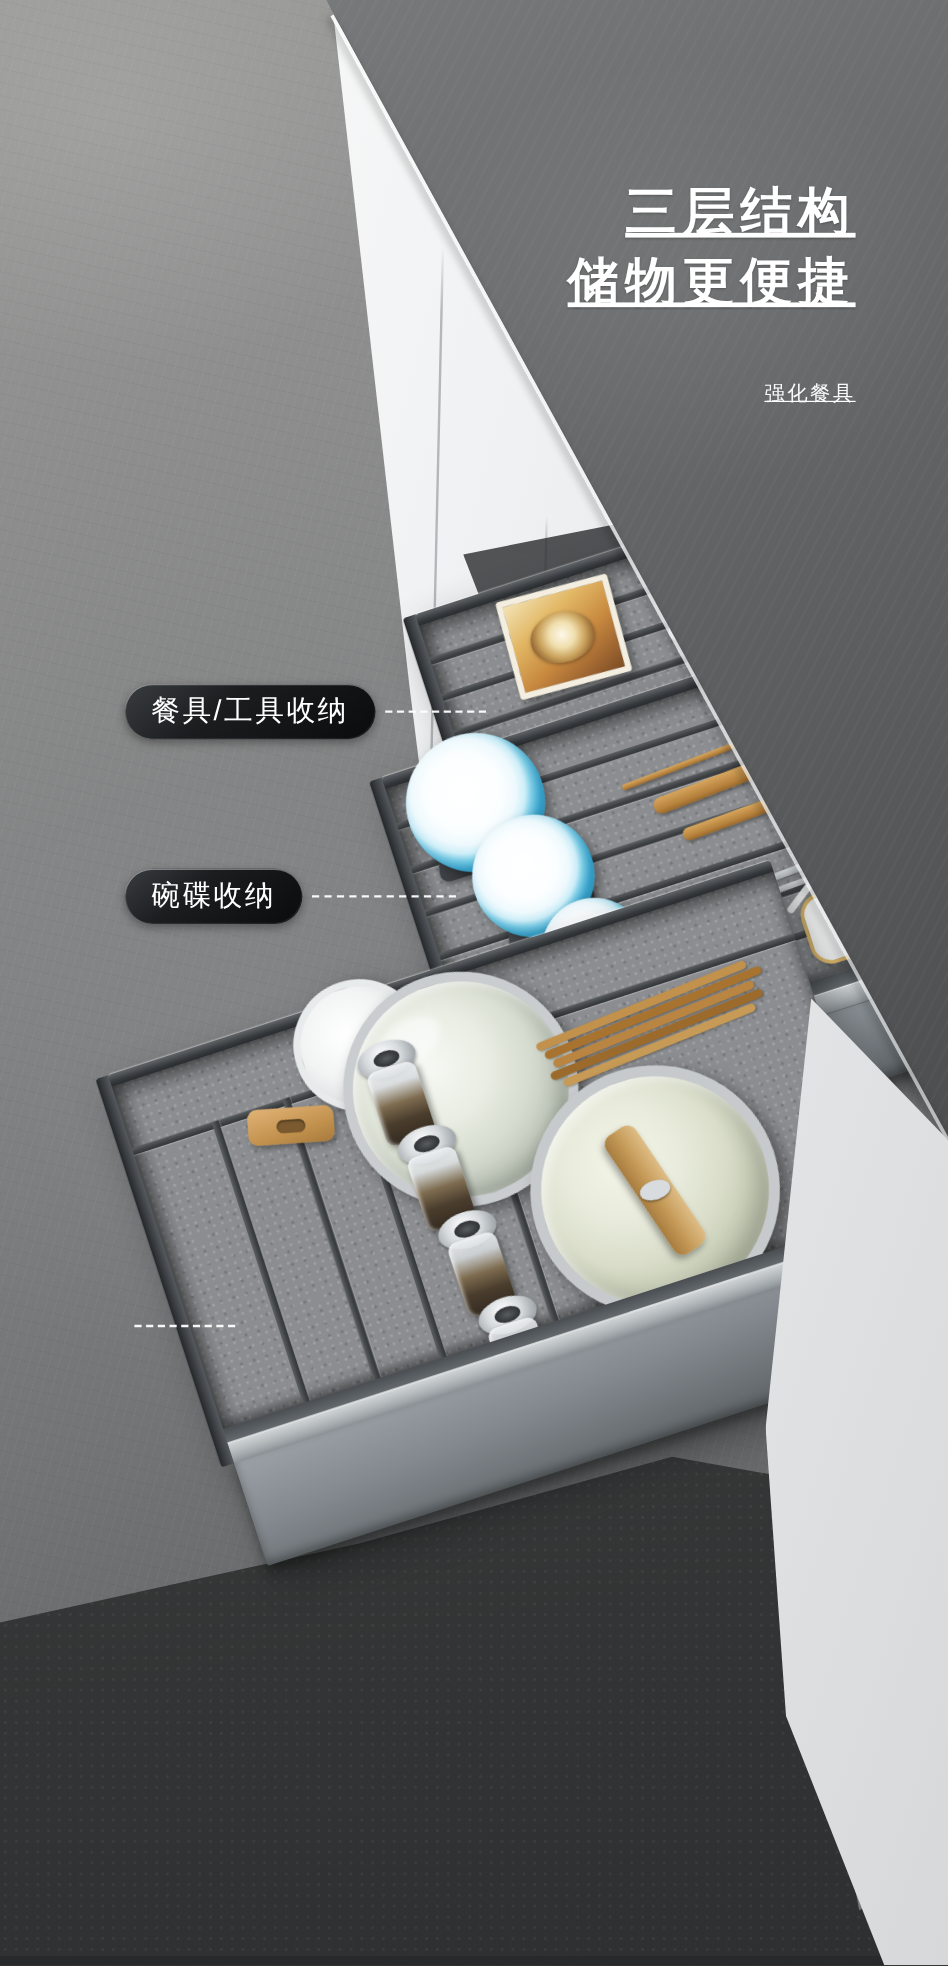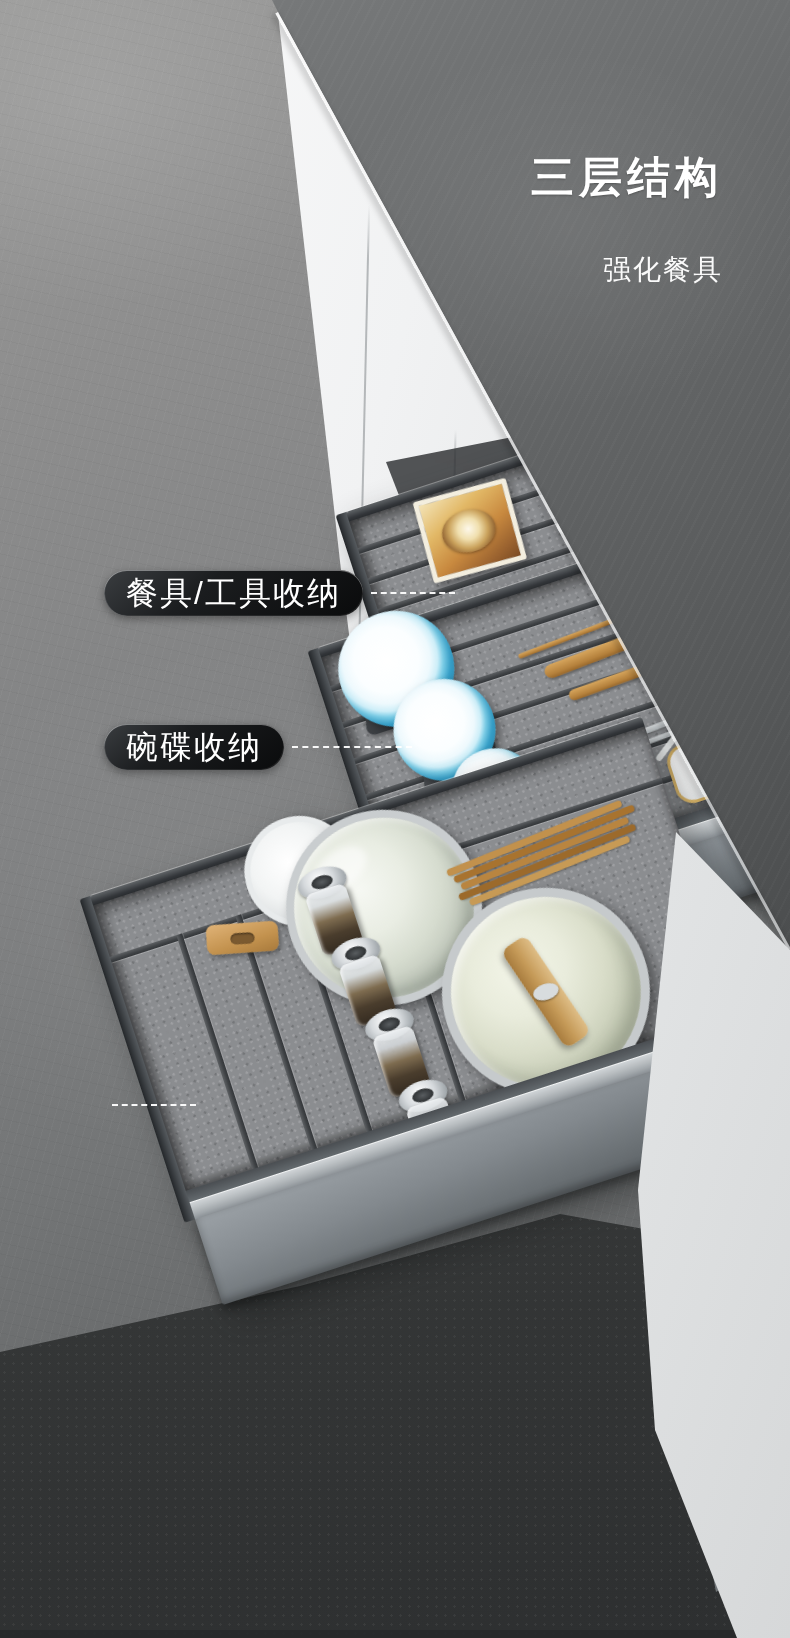--- a/index.html
+++ b/index.html
@@ -51,28 +51,28 @@
   .plinth{position:absolute;inset:0;z-index:4;
     clip-path:polygon(652px 1246px,708px 1228px,768px 1556px,716px 1592px);
     background:linear-gradient(165deg,#a2a7aa,#84898c 60%,#6f7477);}
   .door{position:absolute;inset:0;z-index:6;
     clip-path:polygon(676px 832px,638px 1190px,655px 1430px,737px 1638px,790px 1638px,790px 950px);
     background:linear-gradient(108deg,#fafbfb 0%,#f0f2f2 35%,#e4e6e7 65%,#d6d8d9 100%);}
   .door::after{content:"";position:absolute;inset:0;
     background:linear-gradient(100deg,rgba(90,95,98,.28) 0,rgba(90,95,98,.12) 14px,transparent 42px);}
 
   
-  .hero{position:absolute;top:148px;right:67px;z-index:7;text-align:right;color:#fff;}
+  .hero{position:absolute;top:148px;right:77px;z-index:7;text-align:right;color:#fff;text-decoration:underline;}
   .hero-title{font-size:43px;font-weight:600;letter-spacing:5px;line-height:58px;text-shadow:0 1px 2px rgba(0,0,0,.25);}
-  .hero-sub{margin-top:46px;font-size:28px;font-weight:400;letter-spacing:2px;line-height:36px;color:rgba(255,255,255,.97);}
+  .hero-sub{margin-top:46px;font-size:17px;font-weight:400;letter-spacing:2px;line-height:36px;color:rgba(255,255,255,.97);}
 
   
   .callout{position:absolute;left:104px;z-index:9;display:flex;align-items:center;}
   .pill{height:46px;line-height:46px;padding:0 22px;border-radius:23px;color:#fff;
-    font-size:32px;letter-spacing:2px;font-weight:500;white-space:nowrap;
+    font-size:24px;letter-spacing:2px;font-weight:500;white-space:nowrap;
     background:linear-gradient(140deg,#3a3d40 0%,#1b1d1f 38%,#0a0b0c 100%);
     box-shadow:inset 0 1px 0 rgba(255,255,255,.4), inset 1px 0 0 rgba(255,255,255,.18),
                inset -1px -1px 0 rgba(255,255,255,.08), 0 3px 8px rgba(0,0,0,.35);}
   .dash{height:0;border-top:2px dashed rgba(255,255,255,.95);margin-left:8px;}
   .c1{top:570px;} .c1 .dash{width:84px;}
   .c2{top:724px;} .c2 .dash{width:120px;}
   .c3{top:1104px;} .c3 .dash{width:84px;}
 
   
   .drawer{position:absolute;transform:rotate(-18deg);transform-origin:0 0;z-index:3;
@@ -265,20 +265,21 @@
   </div>
 
   <div class="slab"></div>
   <div class="slab-edge"></div>
   <div class="plinth"></div>
   <div class="door"></div>
 
   <div class="hero">
     <div class="hero-title">
       <div>三层结构</div>
+      <div>储物更便捷</div>
     </div>
     <div class="hero-sub">
       <div>强化餐具</div>
     </div>
   </div>
 
   <div class="callout c1">
     <div class="pill">餐具/工具收纳</div>
     <div class="dash"></div>
   </div>

